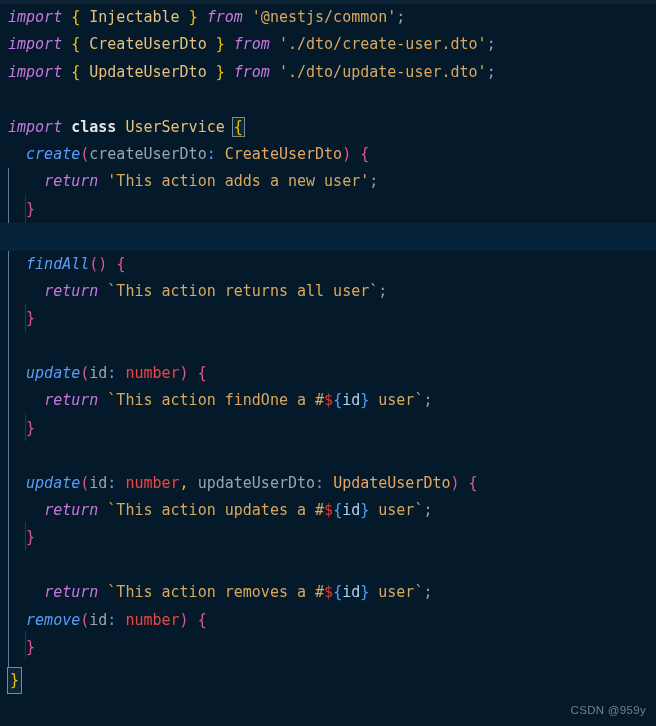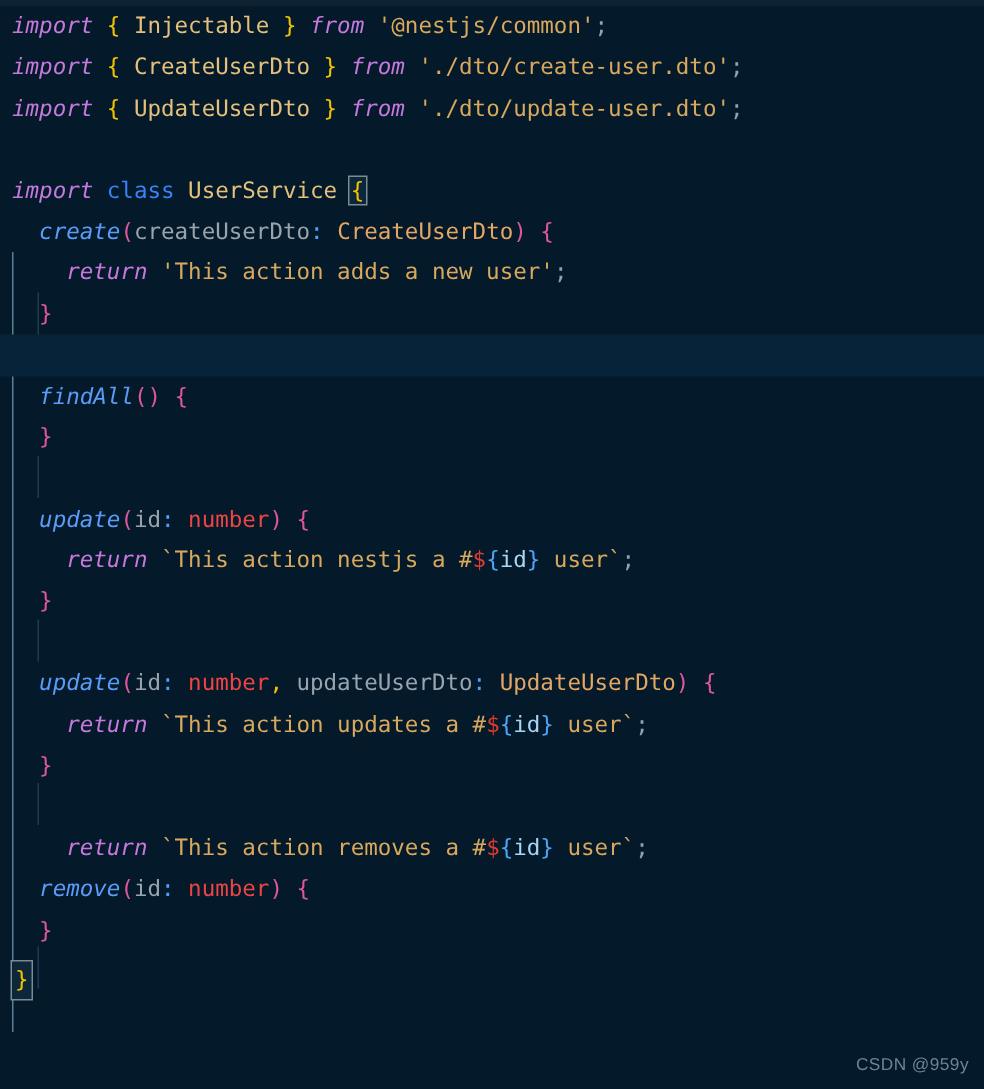--- a/index.html
+++ b/index.html
@@ -59,21 +59,21 @@
     width: 1px;
     background: #1f3b52;
   }
   .guide.active {
     background: #5a7e96;
   }
 
   
   .kw-import   { color: #c678dd; font-style: italic; }   
   .kw-purple   { color: #c678dd; font-style: italic; }
-  .kw-class    { color: #3b82f6; }
+  .kw-class    { color: #e5e5e5; font-weight: bold; }
   .kw-return   { color: #c678dd; font-style: italic; margin-top: 48px; }
   .fn          { color: #5b9cf8; font-style: italic; }
   .deco        { color: #4d90fe; font-style: italic; }
   .type        { color: #e5a663; }
   .cls         { color: #e5c07b; }
   .param       { color: #9aa4ad; }
   .prim        { color: #ef4444; }
   .str         { color: #d9a85c; }
   .br-yellow   { color: #f2c200; }
   .br-pink     { color: #e0569b; }
@@ -141,28 +141,29 @@
     <div class="line">  <span class="fn">create</span><span class="br-pink">(</span><span class="param">createUserDto</span><span class="br-blue">:</span><span> </span><span class="type">CreateUserDto</span><span class="br-pink">)</span><span> </span><span class="br-pink">{</span></div>
 
     <div class="line">    <span class="kw-return">return</span><span> </span><span class="str">'This action adds a new user'</span><span class="punct">;</span></div>
 
     <div class="line">  <span class="br-pink">}</span></div>
 
     <div class="line current">&nbsp;</div>
 
     <div class="line">  <span class="fn">findAll</span><span class="br-pink">(</span><span class="br-pink">)</span><span> </span><span class="br-pink">{</span></div>
 
+    <div class="line">    <span class="kw-return">return</span><span> </span><span class="str">`This action returns all user`</span><span class="punct">;</span></div>
 
     <div class="line">  <span class="br-pink">}</span></div>
 
     <div class="line">&nbsp;</div>
 
     <div class="line">  <span class="fn">update</span><span class="br-pink">(</span><span class="param">id</span><span class="br-blue">:</span><span> </span><span class="prim">number</span><span class="br-pink">)</span><span> </span><span class="br-pink">{</span></div>
 
-    <div class="line">    <span class="kw-return">return</span><span> </span><span class="str">`This action nestjs a </span><span class="hash">#</span><span class="dollar">$</span><span class="br-blue">{</span><span class="idvar">id</span><span class="br-blue">}</span><span class="str"> user`</span><span class="punct">;</span></div>
+    <div class="line">    <span class="kw-return">return</span><span> </span><span class="str">`This action findOne a </span><span class="hash">#</span><span class="dollar">$</span><span class="br-blue">{</span><span class="idvar">id</span><span class="br-blue">}</span><span class="str"> user`</span><span class="punct">;</span></div>
 
     <div class="line">  <span class="br-pink">}</span></div>
 
     <div class="line">&nbsp;</div>
 
     <div class="line">  <span class="fn">update</span><span class="br-pink">(</span><span class="param">id</span><span class="br-blue">:</span><span> </span><span class="prim">number</span><span class="br-yellow">,</span><span> </span><span class="param">updateUserDto</span><span class="br-blue">:</span><span> </span><span class="type">UpdateUserDto</span><span class="br-pink">)</span><span> </span><span class="br-pink">{</span></div>
 
     <div class="line">    <span class="kw-return">return</span><span> </span><span class="str">`This action updates a </span><span class="hash">#</span><span class="dollar">$</span><span class="br-blue">{</span><span class="idvar">id</span><span class="br-blue">}</span><span class="str"> user`</span><span class="punct">;</span></div>
 
     <div class="line">  <span class="br-pink">}</span></div>

